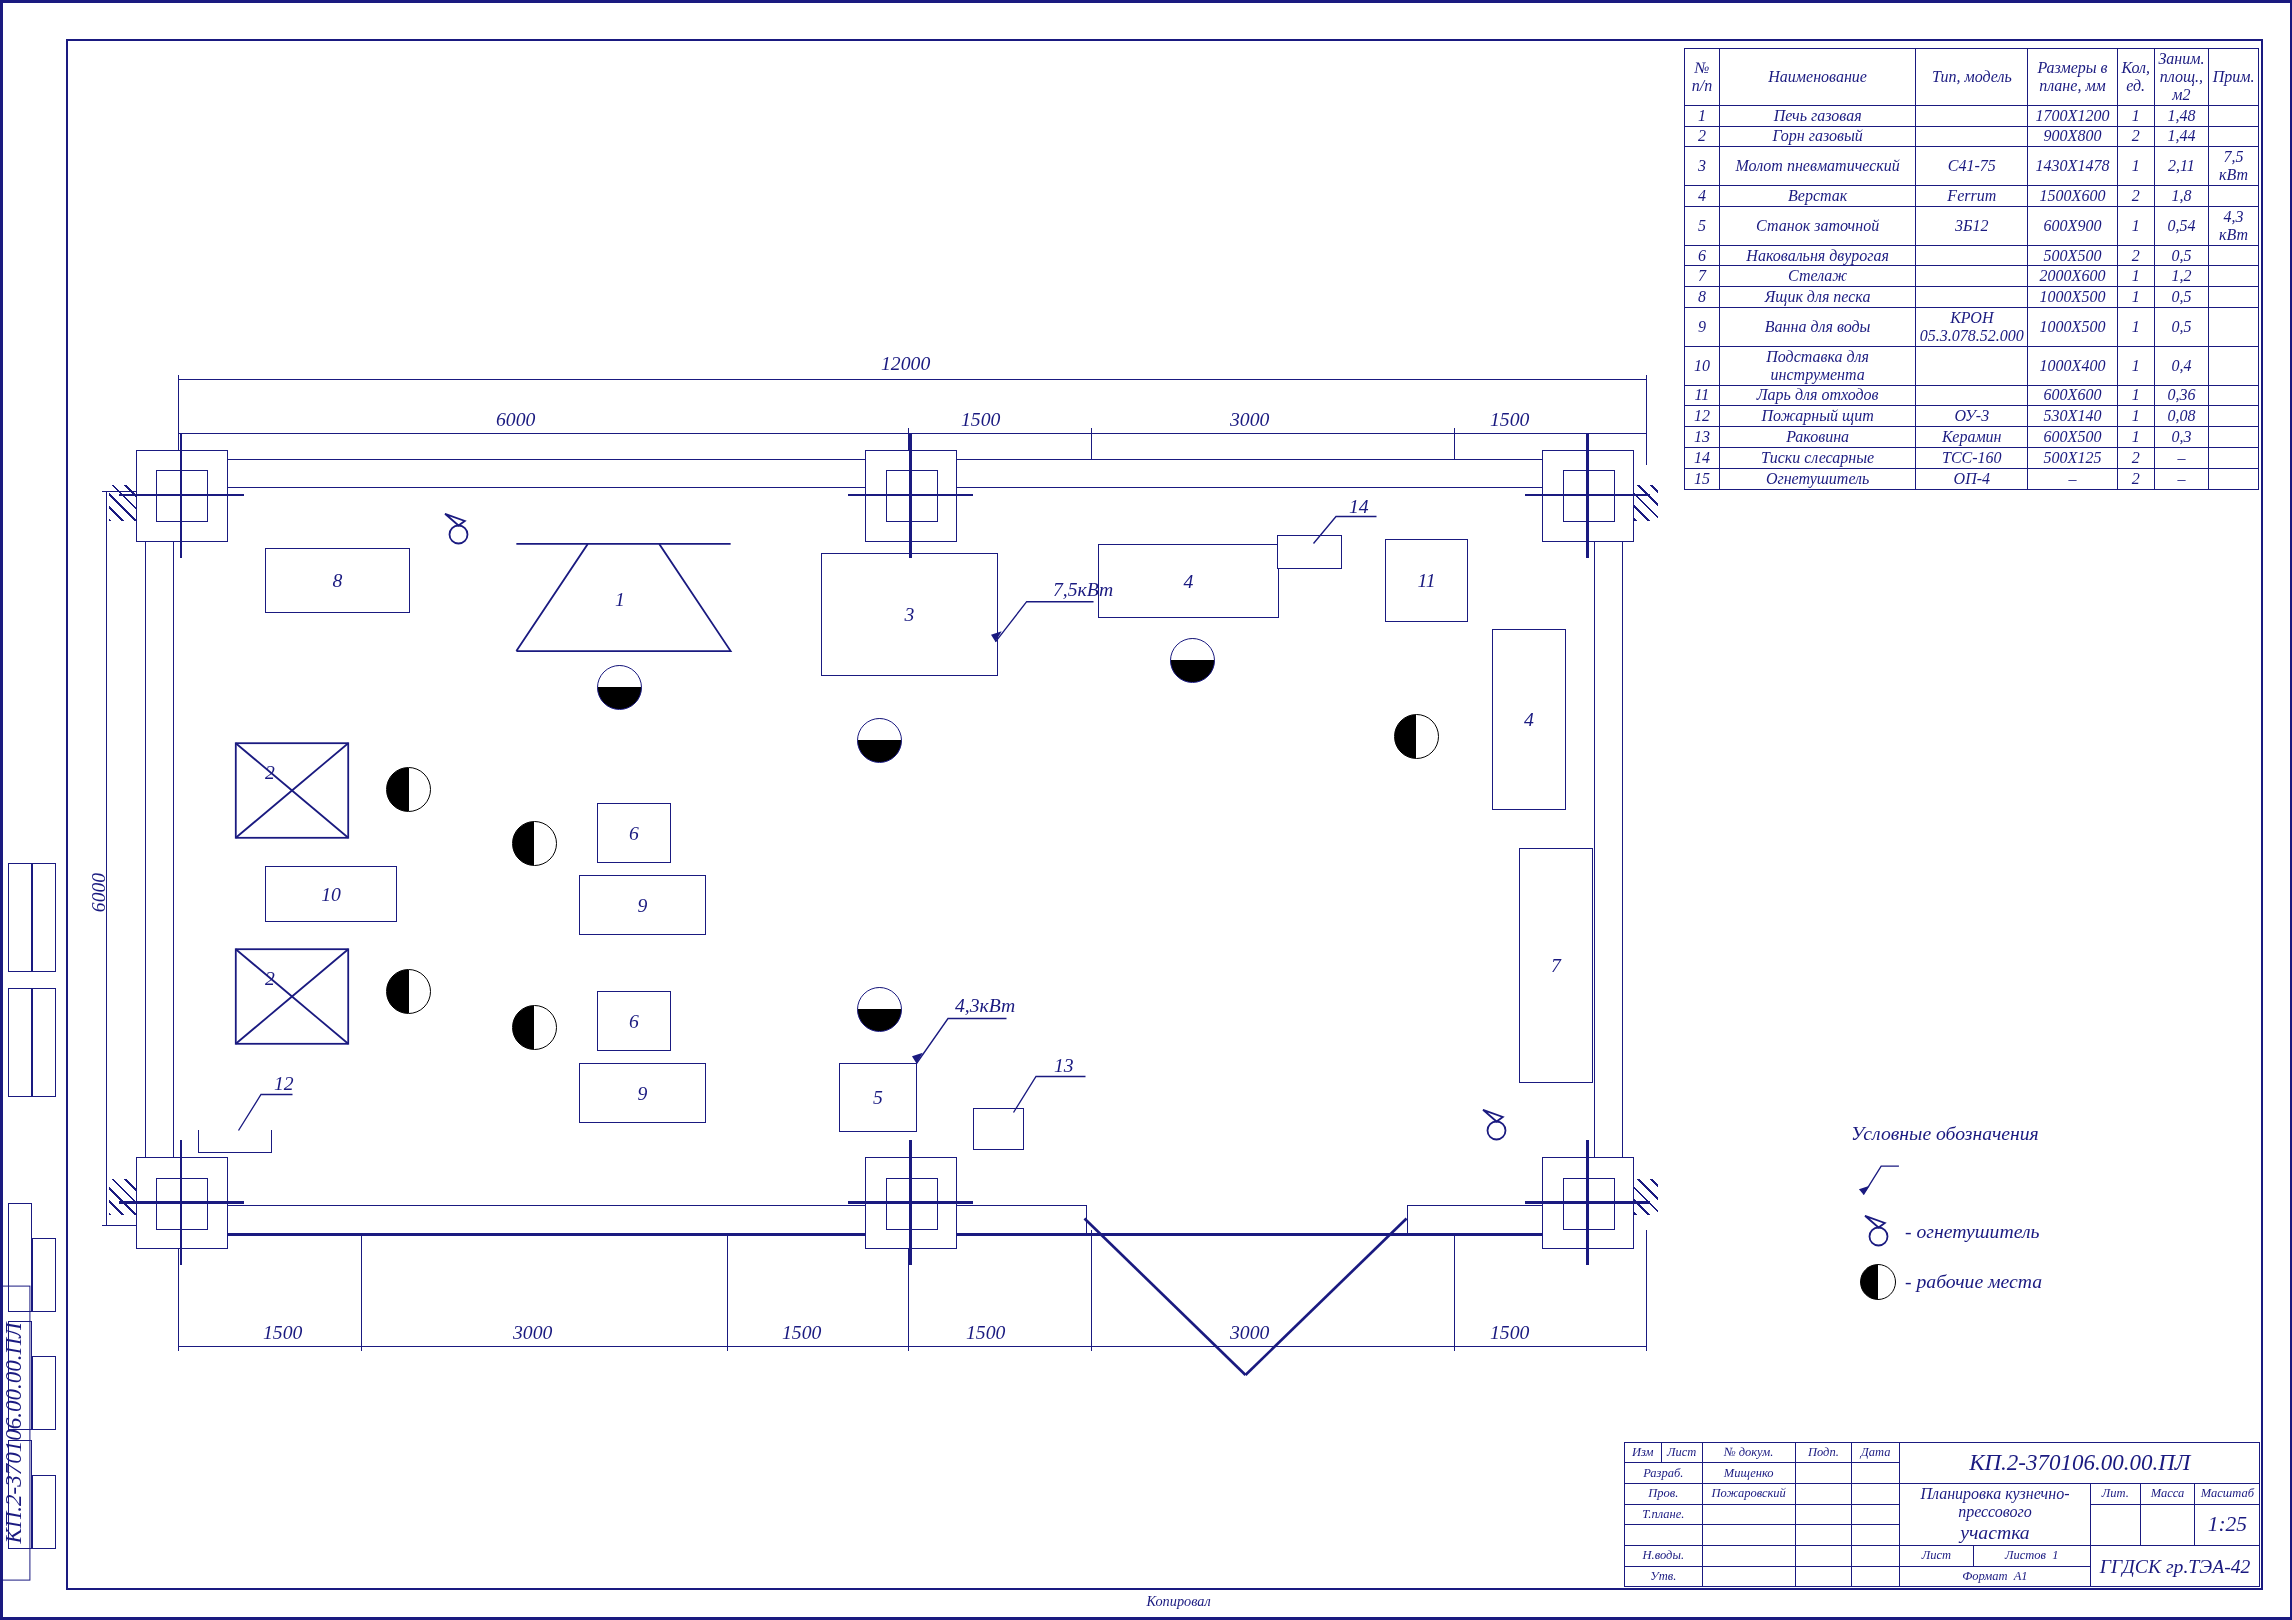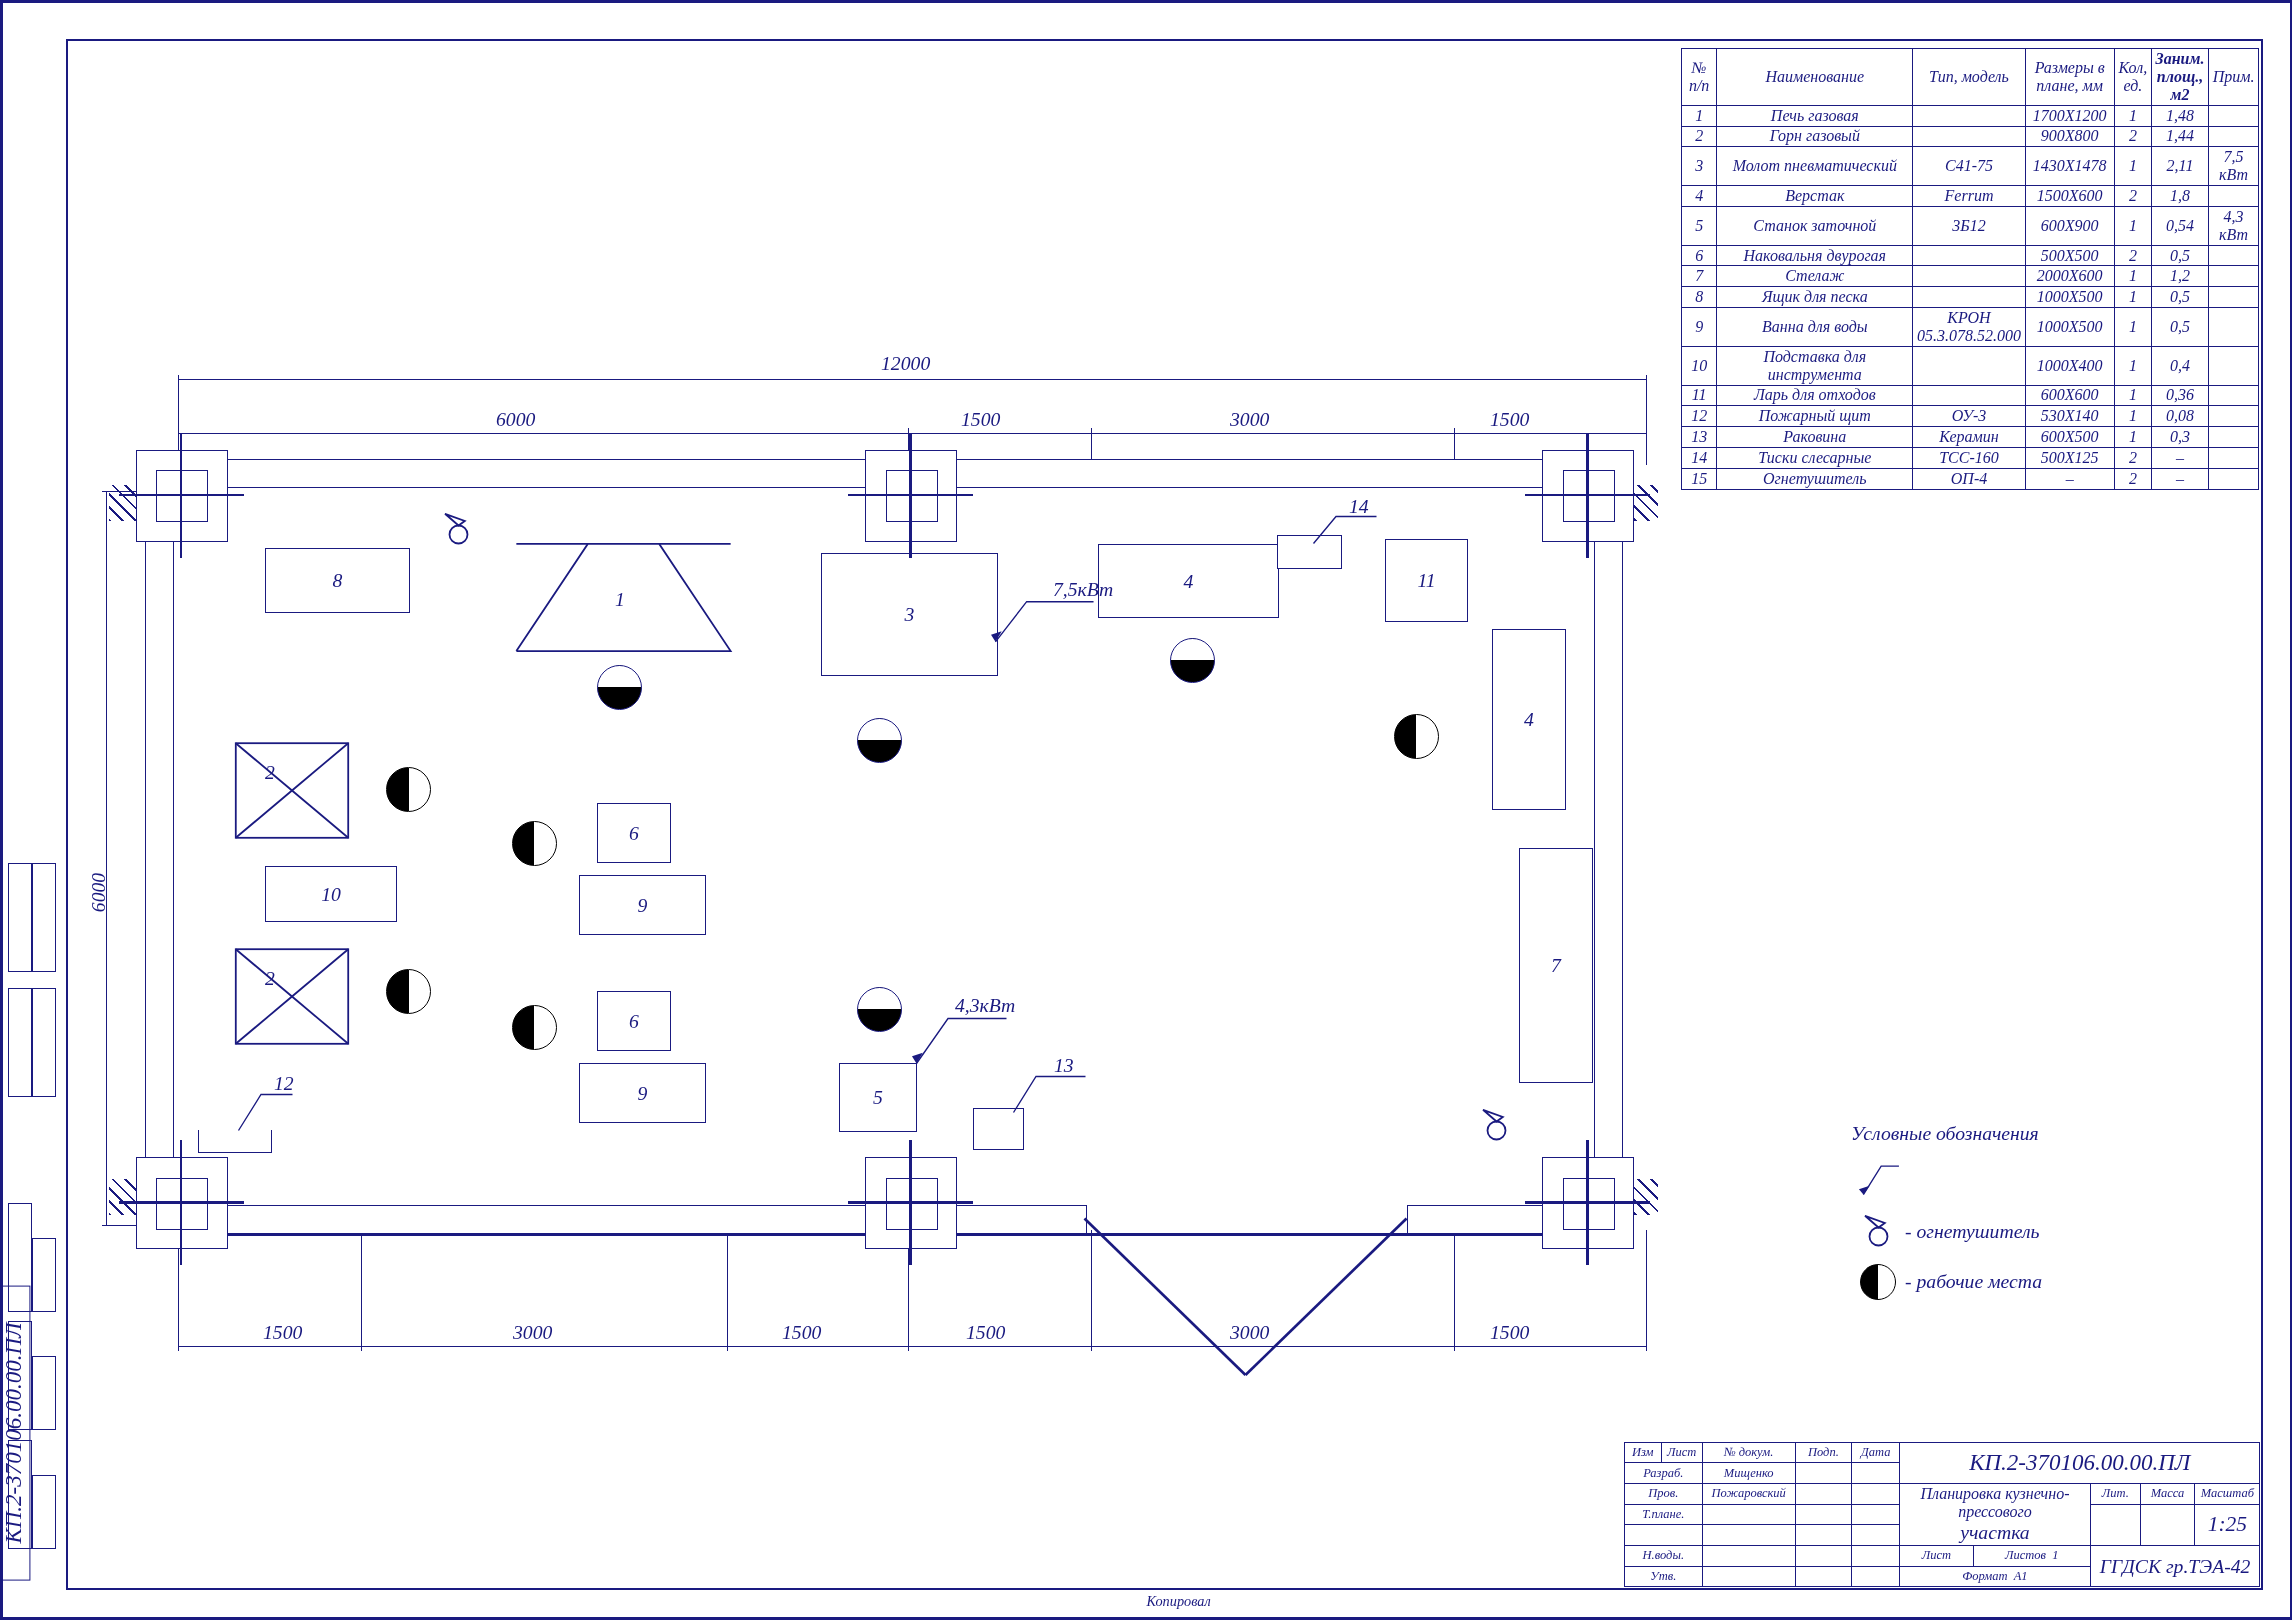--- a/index.html
+++ b/index.html
@@ -261,21 +261,21 @@
   </div>
 
   <table class="spec">
     <thead>
         <tr id="spec-head">
           <th style="width: 27px; height: 36px;">№ п/п</th>
           <th style="width: 188px; height: 36px;">Наименование</th>
           <th style="width: 82px; height: 36px;">Тип, модель</th>
           <th style="width: 81px; height: 36px;">Размеры в плане, мм</th>
           <th style="width: 29px; height: 36px;">Кол, ед.</th>
-          <th style="width: 45px; height: 36px; font-weight: bold;">Заним. площ., м2</th>
+          <th style="width: 45px; height: 36px;">Заним. площ., м2</th>
           <th style="width: 39px; height: 36px;">Прим.</th>
         </tr>
       </thead>
     <tbody id="spec-body">
         <tr>
           <td>1</td>
           <td class="l">Печь газовая</td>
           <td></td>
           <td>1700X1200</td>
           <td>1</td>

